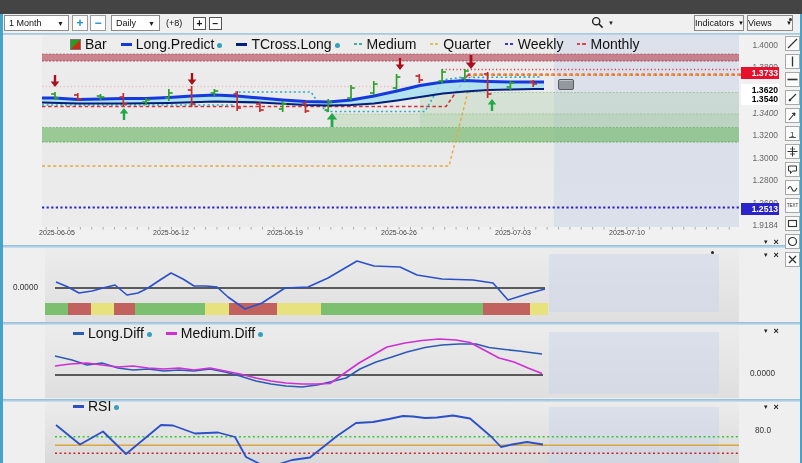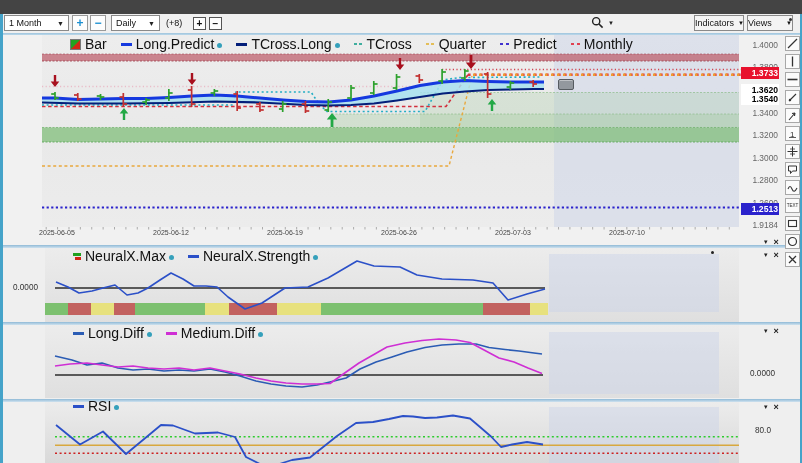--- a/index.html
+++ b/index.html
@@ -371,45 +371,33 @@
         <span>Long.Predict</span>
         <span class="leg-info"></span>
       </span>
       <span class="leg-item">
         <span class="leg-swatch-dash" style="background: rgb(4, 31, 122);"></span>
         <span>TCross.Long</span>
         <span class="leg-info"></span>
       </span>
       <span class="leg-item">
         <span class="leg-swatch-dots" style="color: rgb(63, 174, 159);"></span>
-        <span>TCross</span>
+        <span>Medium</span>
       </span>
       <span class="leg-item">
         <span class="leg-swatch-dots" style="color: rgb(228, 190, 88);"></span>
         <span>Quarter</span>
       </span>
       <span class="leg-item">
         <span class="leg-swatch-dots" style="color: rgb(65, 51, 207);"></span>
-        <span>Predict</span>
+        <span>Weekly</span>
       </span>
       <span class="leg-item">
         <span class="leg-swatch-dots" style="color: rgb(224, 64, 80);"></span>
         <span>Monthly</span>
-      </span>
-    </div>
-  <div class="legend" style="left:45px;top:234px;" id="legend-neuralx">
-      <span class="leg-item">
-        <span class="baricon2"></span>
-        <span>NeuralX.Max</span>
-        <span class="leg-info"></span>
-      </span>
-      <span class="leg-item">
-        <span class="leg-swatch-dash" style="background: rgb(43, 80, 200);"></span>
-        <span>NeuralX.Strength</span>
-        <span class="leg-info"></span>
       </span>
     </div>
   <div class="legend" style="left:45px;top:311px;" id="legend-diff">
       <span class="leg-item">
         <span class="leg-swatch-dash" style="background: rgb(43, 92, 180);"></span>
         <span>Long.Diff</span>
         <span class="leg-info"></span>
       </span>
       <span class="leg-item">
         <span class="leg-swatch-dash" style="background: rgb(207, 47, 212);"></span>
@@ -421,21 +409,21 @@
       <span class="leg-item">
         <span class="leg-swatch-dash" style="background: rgb(43, 80, 200);"></span>
         <span>RSI</span>
         <span class="leg-info"></span>
       </span>
     </div>
 
   <div id="price-scale">
       <div class="pr-label" style="top: 25.5px;">1.4000</div>
       <div class="pr-label" style="top: 48px;">1.3800</div>
-      <div class="pr-label" style="top: 93.5px;">1.3400</div>
+      <div class="pr-label" style="top: 93.5px; font-style: italic;">1.3400</div>
       <div class="pr-label" style="top: 116px;">1.3200</div>
       <div class="pr-label" style="top: 138.5px;">1.3000</div>
       <div class="pr-label" style="top: 161px;">1.2800</div>
       <div class="pr-label" style="top: 183.5px;">1.2600</div>
       <div class="pr-label" style="top: 206px;">1.9184</div>
       <div class="pr-badge" style="top: 53px; background: rgb(232, 17, 45); color: rgb(255, 255, 255);">1.3733</div>
       <div class="pr-badge" style="top: 69.5px; background: rgb(255, 255, 255); color: rgb(0, 0, 0);">1.3620</div>
       <div class="pr-badge" style="top: 79px; background: rgb(255, 255, 255); color: rgb(0, 0, 0);">1.3540</div>
       <div class="pr-badge" style="top: 189px; background: rgb(43, 35, 204); color: rgb(255, 255, 255);">1.2513</div>
     </div>

